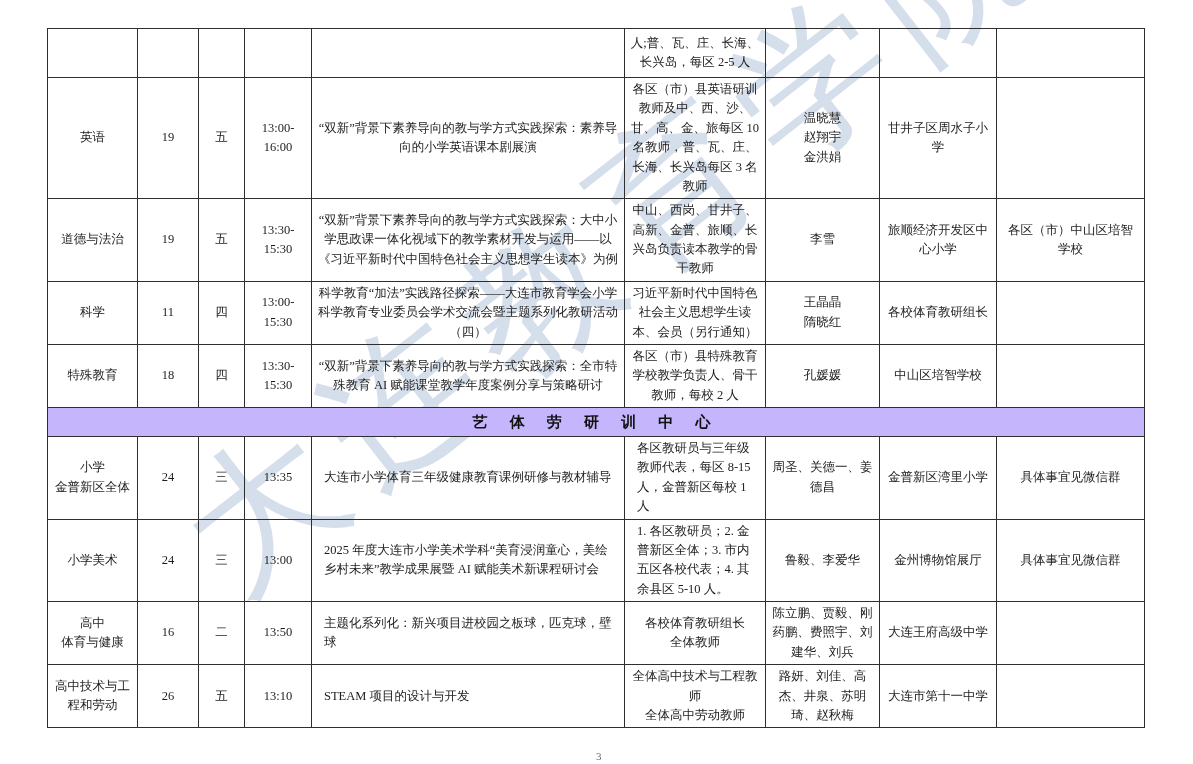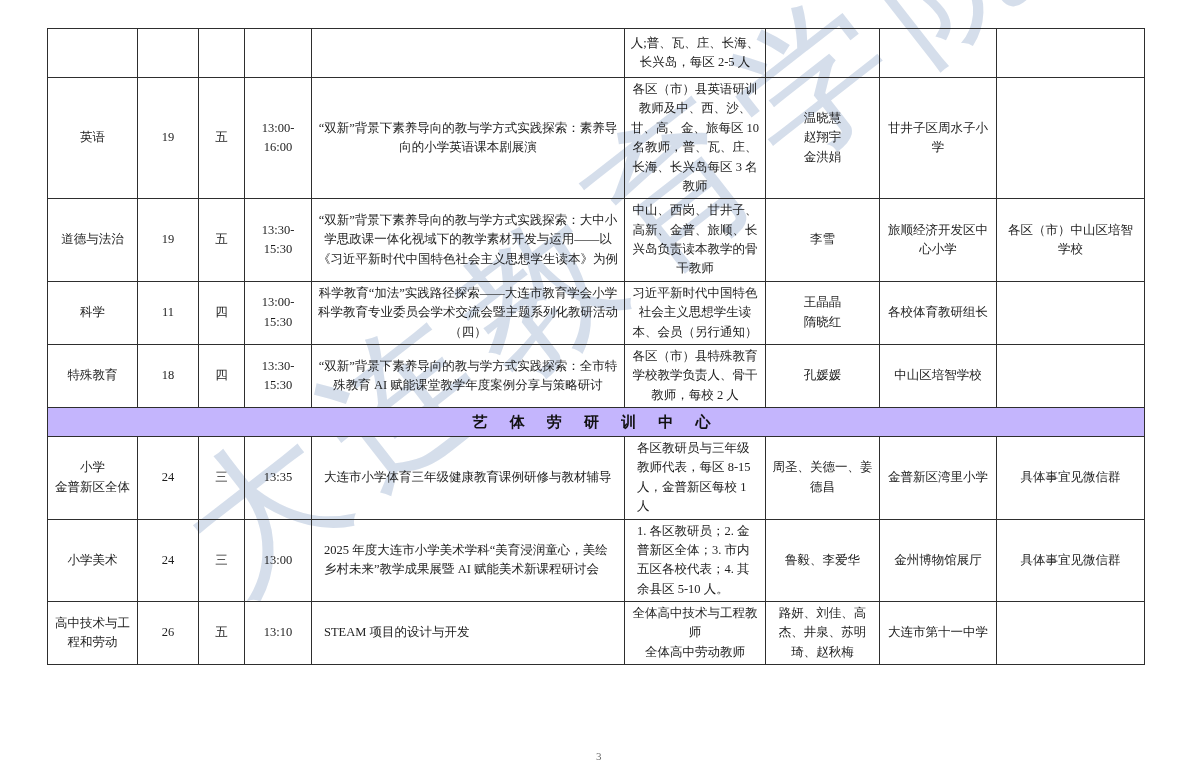--- a/index.html
+++ b/index.html
@@ -150,20 +150,33 @@
     <td>三</td>
     <td>13:00</td>
     <td class="left">2025 年度大连市小学美术学科“美育浸润童心，美绘乡村未来”教学成果展暨 AI 赋能美术新课程研讨会</td>
     <td class="left">1. 各区教研员；2. 金普新区全体；3. 市内五区各校代表；4. 其余县区 5-10 人。</td>
     <td>鲁毅、李爱华</td>
     <td>金州博物馆展厅</td>
     <td>具体事宜见微信群</td>
   </tr>
 
 
+  <tr class="h10">
+    <td>高中
+体育与健康</td>
+    <td>16</td>
+    <td>二</td>
+    <td>13:50</td>
+    <td class="left">主题化系列化：新兴项目进校园之板球，匹克球，壁球</td>
+    <td>各校体育教研组长
+全体教师</td>
+    <td>陈立鹏、贾毅、刚药鹏、费照宇、刘建华、刘兵</td>
+    <td>大连王府高级中学</td>
+    <td></td>
+  </tr>
 
   <tr class="h11">
     <td>高中技术与工程和劳动</td>
     <td>26</td>
     <td>五</td>
     <td>13:10</td>
     <td class="left">STEAM 项目的设计与开发</td>
     <td>全体高中技术与工程教师
 全体高中劳动教师</td>
     <td>路妍、刘佳、高杰、井泉、苏明琦、赵秋梅</td>

